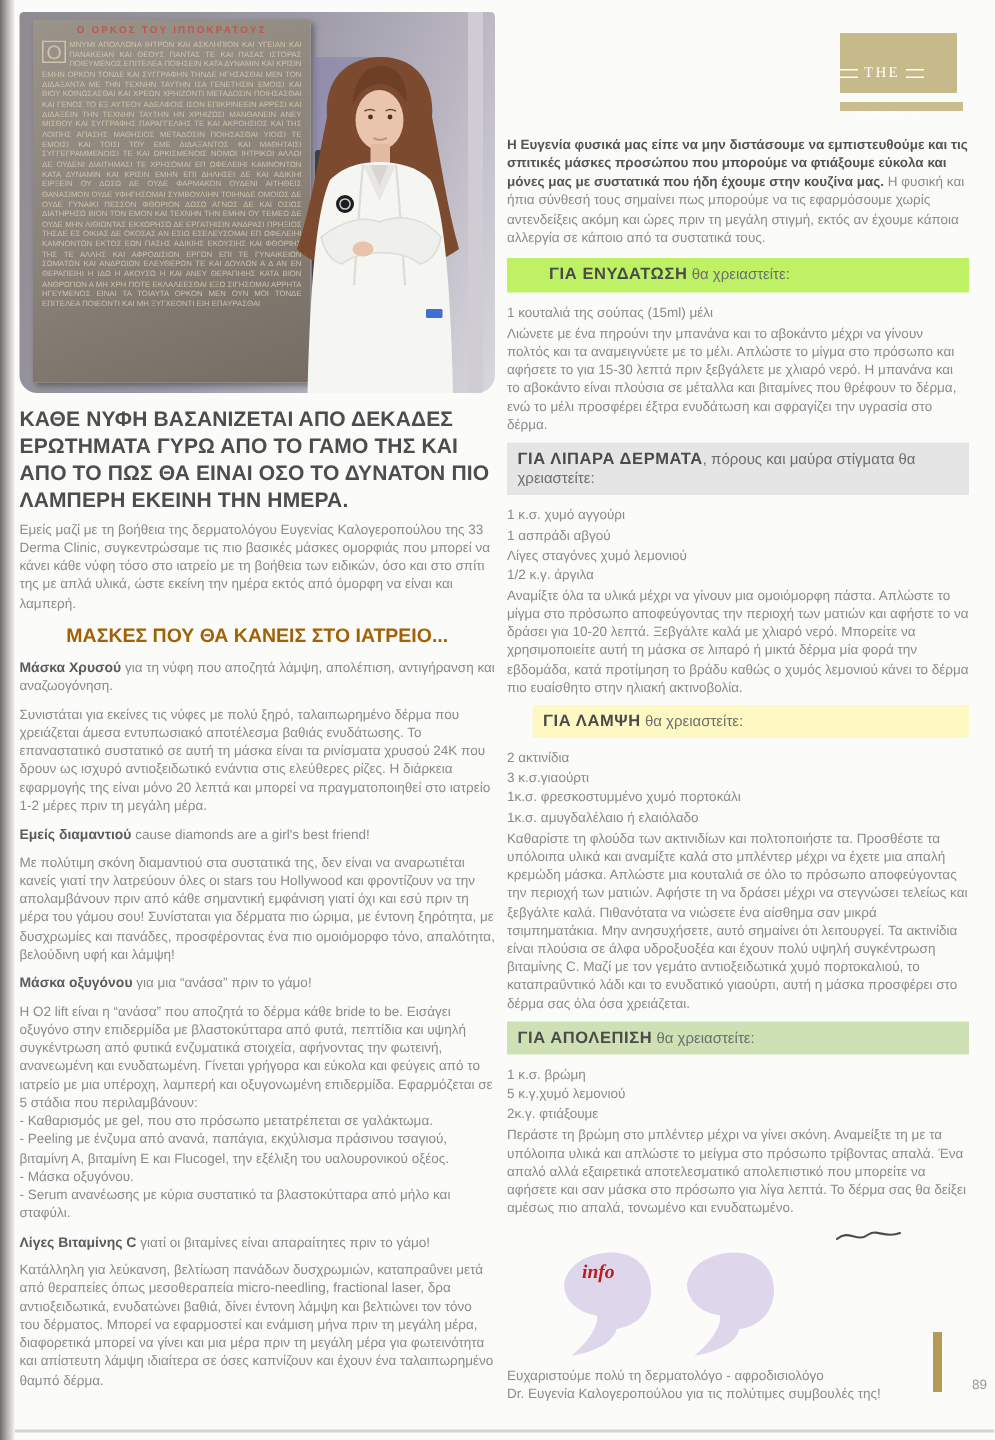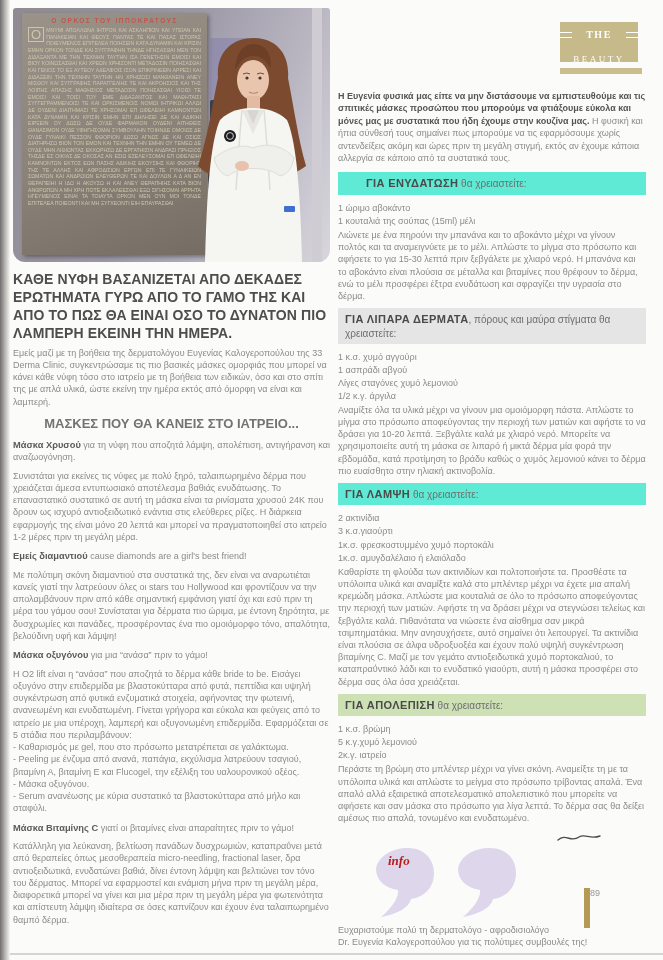--- a/index.html
+++ b/index.html
@@ -9,21 +9,21 @@
     font-family:"Liberation Sans",sans-serif;
     -webkit-font-smoothing:antialiased;
   }
   .binding{position:absolute;left:0;top:0;width:10px;height:100%;
     background:linear-gradient(90deg,#6f6e6c 0%,#a8a7a4 40%,#dddcd9 80%,#f6f6f4 100%);}
   .bottom-edge{position:absolute;left:10px;right:0;bottom:5px;height:2px;background:#d4d4d0;}
 
   
   .badge{position:absolute;left:560px;top:22px;width:78px;height:40px;background:#c6b98a;
     color:#fff;text-align:center;font-family:"Liberation Serif",serif;}
-  .badge .the-row{display:flex;align-items:center;justify-content:space-between;gap:4px;margin-top:7px;font-weight:bold;}
+  .badge .the-row{display:flex;align-items:center;justify-content:flex-start;gap:4px;margin-top:21px;}
   .badge .dline{width:12px;height:4px;border-top:1px solid #fff;border-bottom:1px solid #fff;}
   .badge .the{font-size:10px;letter-spacing:1.5px;}
   .badge .beauty{font-size:9px;letter-spacing:2.5px;margin-top:14px;}
   .badge-bar{position:absolute;left:560px;top:68px;width:82px;height:6px;background:#cabd8e;}
 
   
   .left-col{position:absolute;left:13px;top:8px;width:317px;}
   .right-col{position:absolute;left:338px;top:90px;width:308px;}
 
   
@@ -38,49 +38,49 @@
   .plaque-text{color:#cfc4ab;font-size:5.2px;line-height:1.28;text-align:justify;
     overflow:hidden;height:218px;}
   .plaque-text::first-letter{font-size:13px;border:1px solid #cfc4ab;padding:0 2px;
     margin-right:2px;float:left;line-height:1;}
   .doctor{position:absolute;right:0;top:0;height:254px;width:150px;z-index:2;}
 
   
   .headline{margin:9px 0 4px;font-size:14px;line-height:1.28;font-weight:bold;color:#4d4d4d;letter-spacing:.1px;}
   .body-text{font-size:9px;line-height:1.36;color:#8b8b8b;margin:0 0 7px;}
   .left-col .intro{margin-bottom:6px;}
-  .clinic-title{text-align:center;font-weight:bold;font-size:13px;color:#737373;margin:8px 0 8px;}
+  .clinic-title{text-align:center;font-weight:bold;font-size:13px;color:#a16207;margin:8px 0 8px;}
   .mask-lead{font-size:9px;line-height:1.36;color:#8b8b8b;margin:7px 0 6px;}
   .mask-lead strong{color:#5b5b5b;font-size:9.3px;}
   .bullets div{font-size:9px;line-height:1.36;color:#8b8b8b;}
   .bullets{margin:0 0 7px;}
 
   
   .r-intro{font-size:9px;line-height:1.38;color:#8b8b8b;margin:0 0 8px;}
   .r-intro strong{color:#555;}
   .sec-head{font-size:10px;line-height:1.3;color:#6e6e6e;padding:4px 7px;margin:6px 0 7px;}
   .sec-head strong{color:#4a4a4a;font-size:11px;letter-spacing:.4px;}
-  .bg-blue{background:#5eead4;padding-left:28px;}
+  .bg-blue{background:#bef264;padding-left:28px;}
   .bg-gray{background:#e5e5e5;}
-  .bg-yellow{background:#5eead4;}
+  .bg-yellow{background:#fef9c3;margin-left:17px;}
   .bg-green{background:#cde1b4;}
   .ingredients div{font-size:9px;line-height:1.45;color:#8b8b8b;}
   .ingredients{margin:0 0 1px;}
   .sec-body{font-size:9px;line-height:1.36;color:#8b8b8b;margin:0 0 5px;}
   .flourish{text-align:right;margin:0 44px 2px 0;height:12px;}
 
   
   .quotes{position:relative;width:160px;height:72px;margin:4px 0 6px 28px;}
   .info-label{position:absolute;left:22px;top:7px;z-index:3;
     font-family:"Liberation Serif",serif;font-style:italic;font-weight:bold;
     color:#b91c1c;font-size:13px;}
   .thanks{font-size:9px;line-height:1.4;color:#8b8b8b;}
 
   
-  .pageno{position:absolute;left:584px;top:888px;display:flex;align-items:flex-start;gap:0;}
+  .pageno{position:absolute;left:622px;top:888px;display:flex;align-items:flex-end;gap:20px;}
   .pageno .bar{width:6px;height:40px;background:#b59a55;}
   .pageno span{font-size:9px;color:#979797;}
 </style>
 </head>
 <body>
 
 <div class="binding"></div>
 <div class="bottom-edge"></div>
 
 <div class="badge">
@@ -136,36 +136,35 @@
   <p class="mask-lead"><strong>Μάσκα Χρυσού</strong><span> για τη νύφη που αποζητά λάμψη, απολέπιση, αντιγήρανση και αναζωογόνηση.</span></p>
   <p class="body-text">Συνιστάται για εκείνες τις νύφες με πολύ ξηρό, ταλαιπωρημένο δέρμα που χρειάζεται άμεσα εντυπωσιακό αποτέλεσμα βαθιάς ενυδάτωσης. Το επαναστατικό συστατικό σε αυτή τη μάσκα είναι τα ρινίσματα χρυσού 24Κ που δρουν ως ισχυρό αντιοξειδωτικό ενάντια στις ελεύθερες ρίζες. Η διάρκεια εφαρμογής της είναι μόνο 20 λεπτά και μπορεί να πραγματοποιηθεί στο ιατρείο 1-2 μέρες πριν τη μεγάλη μέρα.</p>
 
   <p class="mask-lead"><strong>Εμείς διαμαντιού</strong><span> cause diamonds are a girl's best friend!</span></p>
   <p class="body-text">Με πολύτιμη σκόνη διαμαντιού στα συστατικά της, δεν είναι να αναρωτιέται κανείς γιατί την λατρεύουν όλες οι stars του Hollywood και φροντίζουν να την απολαμβάνουν πριν από κάθε σημαντική εμφάνιση γιατί όχι και εσύ πριν τη μέρα του γάμου σου! Συνίσταται για δέρματα πιο ώριμα, με έντονη ξηρότητα, με δυσχρωμίες και πανάδες, προσφέροντας ένα πιο ομοιόμορφο τόνο, απαλότητα, βελούδινη υφή και λάμψη!</p>
 
   <p class="mask-lead"><strong>Μάσκα οξυγόνου</strong><span> για μια “ανάσα” πριν το γάμο!</span></p>
   <p class="body-text" style="margin-bottom:0">Η O2 lift είναι η “ανάσα” που αποζητά το δέρμα κάθε bride to be. Εισάγει οξυγόνο στην επιδερμίδα με βλαστοκύτταρα από φυτά, πεπτίδια και υψηλή συγκέντρωση από φυτικά ενζυματικά στοιχεία, αφήνοντας την φωτεινή, ανανεωμένη και ενυδατωμένη. Γίνεται γρήγορα και εύκολα και φεύγεις από το ιατρείο με μια υπέροχη, λαμπερή και οξυγονωμένη επιδερμίδα. Εφαρμόζεται σε 5 στάδια που περιλαμβάνουν:</p>
   <div class="bullets">
     <div>- Καθαρισμός με gel, που στο πρόσωπο μετατρέπεται σε γαλάκτωμα.</div>
-    <div>- Peeling με ένζυμα από ανανά, παπάγια, εκχύλισμα λατρεύουν τσαγιού, βιταμίνη Α, βιταμίνη Ε και Flucogel, την εξέλιξη του υαλουρονικού οξέος.</div>
+    <div>- Peeling με ένζυμα από ανανά, παπάγια, εκχύλισμα πράσινου τσαγιού, βιταμίνη Α, βιταμίνη Ε και Flucogel, την εξέλιξη του υαλουρονικού οξέος.</div>
     <div>- Μάσκα οξυγόνου.</div>
     <div>- Serum ανανέωσης με κύρια συστατικό τα βλαστοκύτταρα από μήλο και σταφύλι.</div>
   </div>
 
-  <p class="mask-lead"><strong>Μάσκα Βιταμίνης C</strong><span> γιατί οι βιταμίνες είναι απαραίτητες πριν το γάμο!</span></p>
+  <p class="mask-lead"><strong>Λίγες Βιταμίνης C</strong><span> γιατί οι βιταμίνες είναι απαραίτητες πριν το γάμο!</span></p>
   <p class="body-text">Κατάλληλη για λεύκανση, βελτίωση πανάδων δυσχρωμιών, καταπραΰνει μετά από θεραπείες όπως μεσοθεραπεία micro-needling, fractional laser, δρα αντιοξειδωτικά, ενυδατώνει βαθιά, δίνει έντονη λάμψη και βελτιώνει τον τόνο του δέρματος. Μπορεί να εφαρμοστεί και ενάμιση μήνα πριν τη μεγάλη μέρα, διαφορετικά μπορεί να γίνει και μια μέρα πριν τη μεγάλη μέρα για φωτεινότητα και απίστευτη λάμψη ιδιαίτερα σε όσες καπνίζουν και έχουν ένα ταλαιπωρημένο θαμπό δέρμα.</p>
 </div>
 
 <div class="right-col">
 
   <p class="r-intro"><strong>Η Ευγενία φυσικά μας είπε να μην διστάσουμε να εμπιστευθούμε και τις σπιτικές μάσκες προσώπου που μπορούμε να φτιάξουμε εύκολα και μόνες μας με συστατικά που ήδη έχουμε στην κουζίνα μας.</strong><span> Η φυσική και ήπια σύνθεσή τους σημαίνει πως μπορούμε να τις εφαρμόσουμε χωρίς αντενδείξεις ακόμη και ώρες πριν τη μεγάλη στιγμή, εκτός αν έχουμε κάποια αλλεργία σε κάποιο από τα συστατικά τους.</span></p>
 
   <div class="sec-head bg-blue"><strong>ΓΙΑ ΕΝΥΔΑΤΩΣΗ</strong><span> θα χρειαστείτε:</span></div>
   <div class="ingredients">
-    <div>1 ώριμο αβοκάντο</div>
     <div>1 κουταλιά της σούπας (15ml) μέλι</div>
   </div>
   <p class="sec-body">Λιώνετε με ένα πηρούνι την μπανάνα και το αβοκάντο μέχρι να γίνουν πολτός και τα αναμειγνύετε με το μέλι. Απλώστε το μίγμα στο πρόσωπο και αφήσετε το για 15-30 λεπτά πριν ξεβγάλετε με χλιαρό νερό. Η μπανάνα και το αβοκάντο είναι πλούσια σε μέταλλα και βιταμίνες που θρέφουν το δέρμα, ενώ το μέλι προσφέρει έξτρα ενυδάτωση και σφραγίζει την υγρασία στο δέρμα.</p>
 
   <div class="sec-head bg-gray"><strong>ΓΙΑ ΛΙΠΑΡΑ ΔΕΡΜΑΤΑ</strong><span>, πόρους και μαύρα στίγματα θα χρειαστείτε:</span></div>
   <div class="ingredients">
     <div>1 κ.σ. χυμό αγγούρι</div>
     <div>1 ασπράδι αβγού</div>
     <div>Λίγες σταγόνες χυμό λεμονιού</div>
     <div>1/2 κ.γ. άργιλα</div>
@@ -178,21 +177,21 @@
     <div>3 κ.σ.γιαούρτι</div>
     <div>1κ.σ. φρεσκοστυμμένο χυμό πορτοκάλι</div>
     <div>1κ.σ. αμυγδαλέλαιο ή ελαιόλαδο</div>
   </div>
   <p class="sec-body">Καθαρίστε τη φλούδα των ακτινιδίων και πολτοποιήστε τα. Προσθέστε τα υπόλοιπα υλικά και αναμίξτε καλά στο μπλέντερ μέχρι να έχετε μια απαλή κρεμώδη μάσκα. Απλώστε μια κουταλιά σε όλο το πρόσωπο αποφεύγοντας την περιοχή των ματιών. Αφήστε τη να δράσει μέχρι να στεγνώσει τελείως και ξεβγάλτε καλά. Πιθανότατα να νιώσετε ένα αίσθημα σαν μικρά τσιμπηματάκια. Μην ανησυχήσετε, αυτό σημαίνει ότι λειτουργεί. Τα ακτινίδια είναι πλούσια σε άλφα υδροξυοξέα και έχουν πολύ υψηλή συγκέντρωση βιταμίνης C. Μαζί με τον γεμάτο αντιοξειδωτικά χυμό πορτοκαλιού, το καταπραΰντικό λάδι και το ενυδατικό γιαούρτι, αυτή η μάσκα προσφέρει στο δέρμα σας όλα όσα χρειάζεται.</p>
 
   <div class="sec-head bg-green"><strong>ΓΙΑ ΑΠΟΛΕΠΙΣΗ</strong><span> θα χρειαστείτε:</span></div>
   <div class="ingredients">
     <div>1 κ.σ. βρώμη</div>
     <div>5 κ.γ.χυμό λεμονιού</div>
-    <div>2κ.γ. ιατρείο</div>
+    <div>2κ.γ. φτιάξουμε</div>
   </div>
   <p class="sec-body">Περάστε τη βρώμη στο μπλέντερ μέχρι να γίνει σκόνη. Αναμείξτε τη με τα υπόλοιπα υλικά και απλώστε το μείγμα στο πρόσωπο τρίβοντας απαλά. Ένα απαλό αλλά εξαιρετικά αποτελεσματικό απολεπιστικό που μπορείτε να αφήσετε και σαν μάσκα στο πρόσωπο για λίγα λεπτά. Το δέρμα σας θα δείξει αμέσως πιο απαλά, τονωμένο και ενυδατωμένο.</p>
 
   <div class="flourish">
     <svg width="46" height="13" viewBox="0 0 46 13">
         <path d="M2,9 C10,2 15,12 23,6 C29,2 34,9 44,5" stroke="#4c4c4c" fill="none" stroke-width="1.4" stroke-linecap="round"></path>
       </svg>
   </div>
 
   <div class="quotes">

